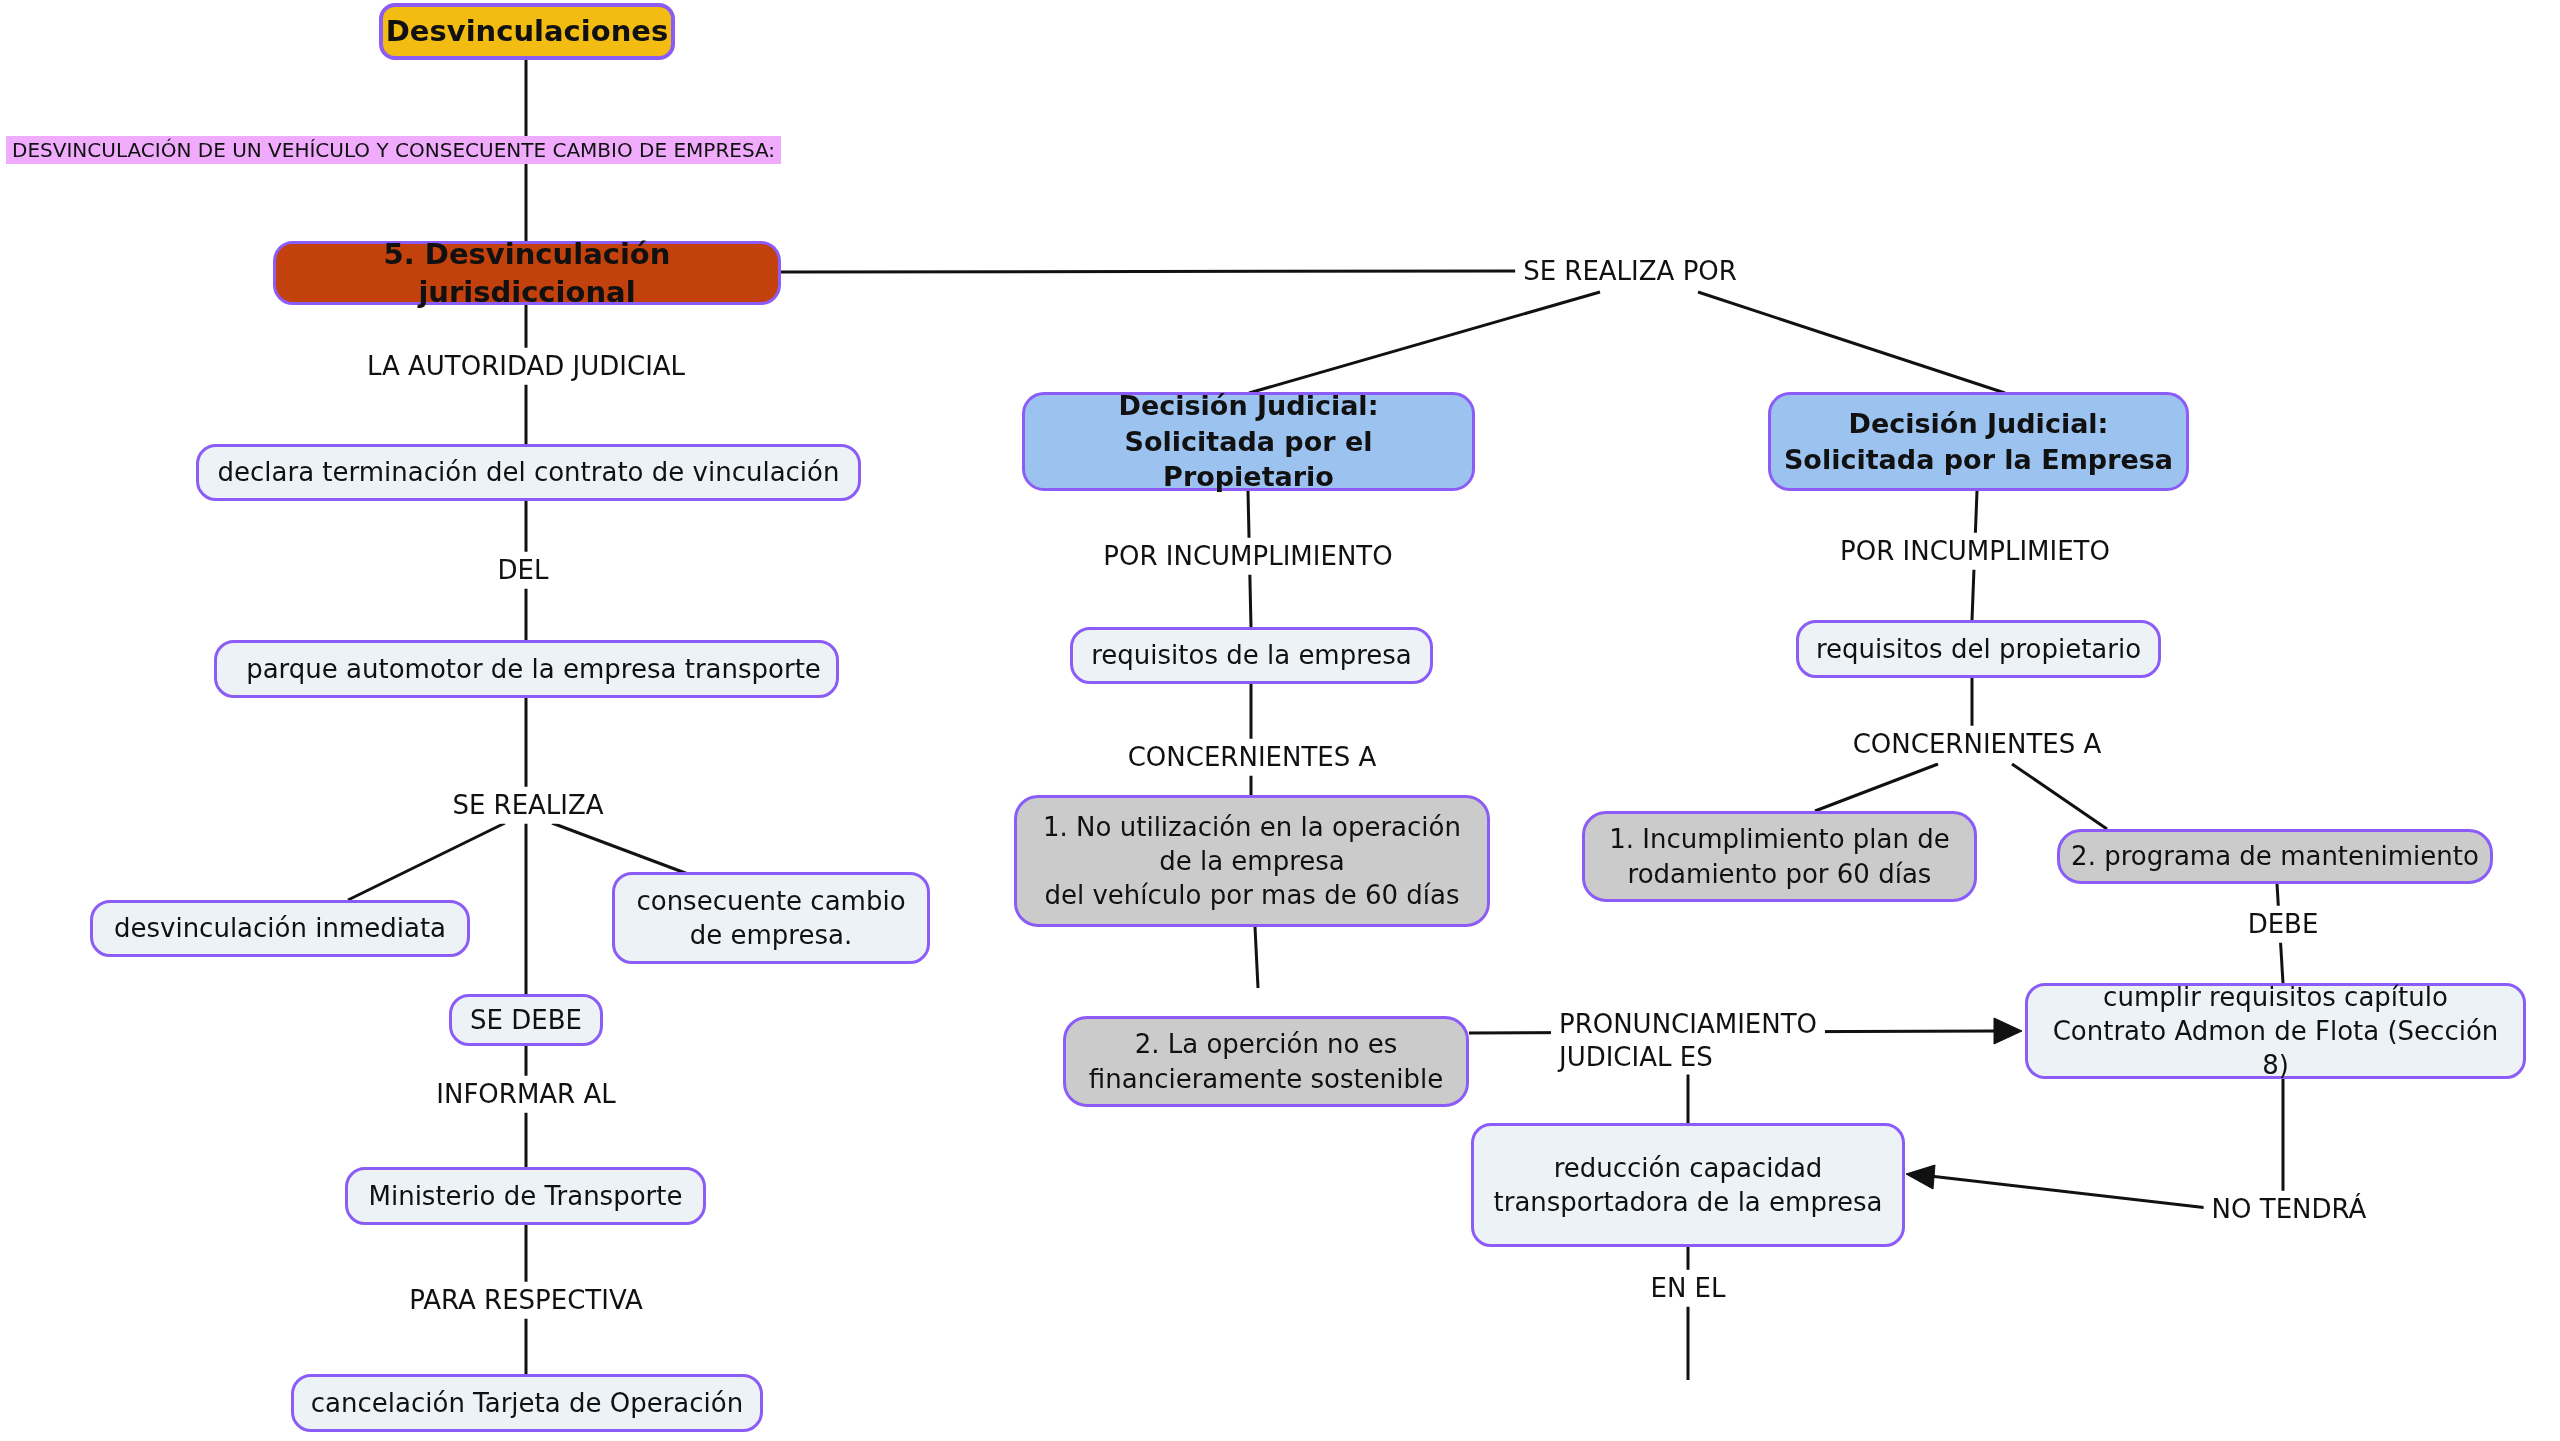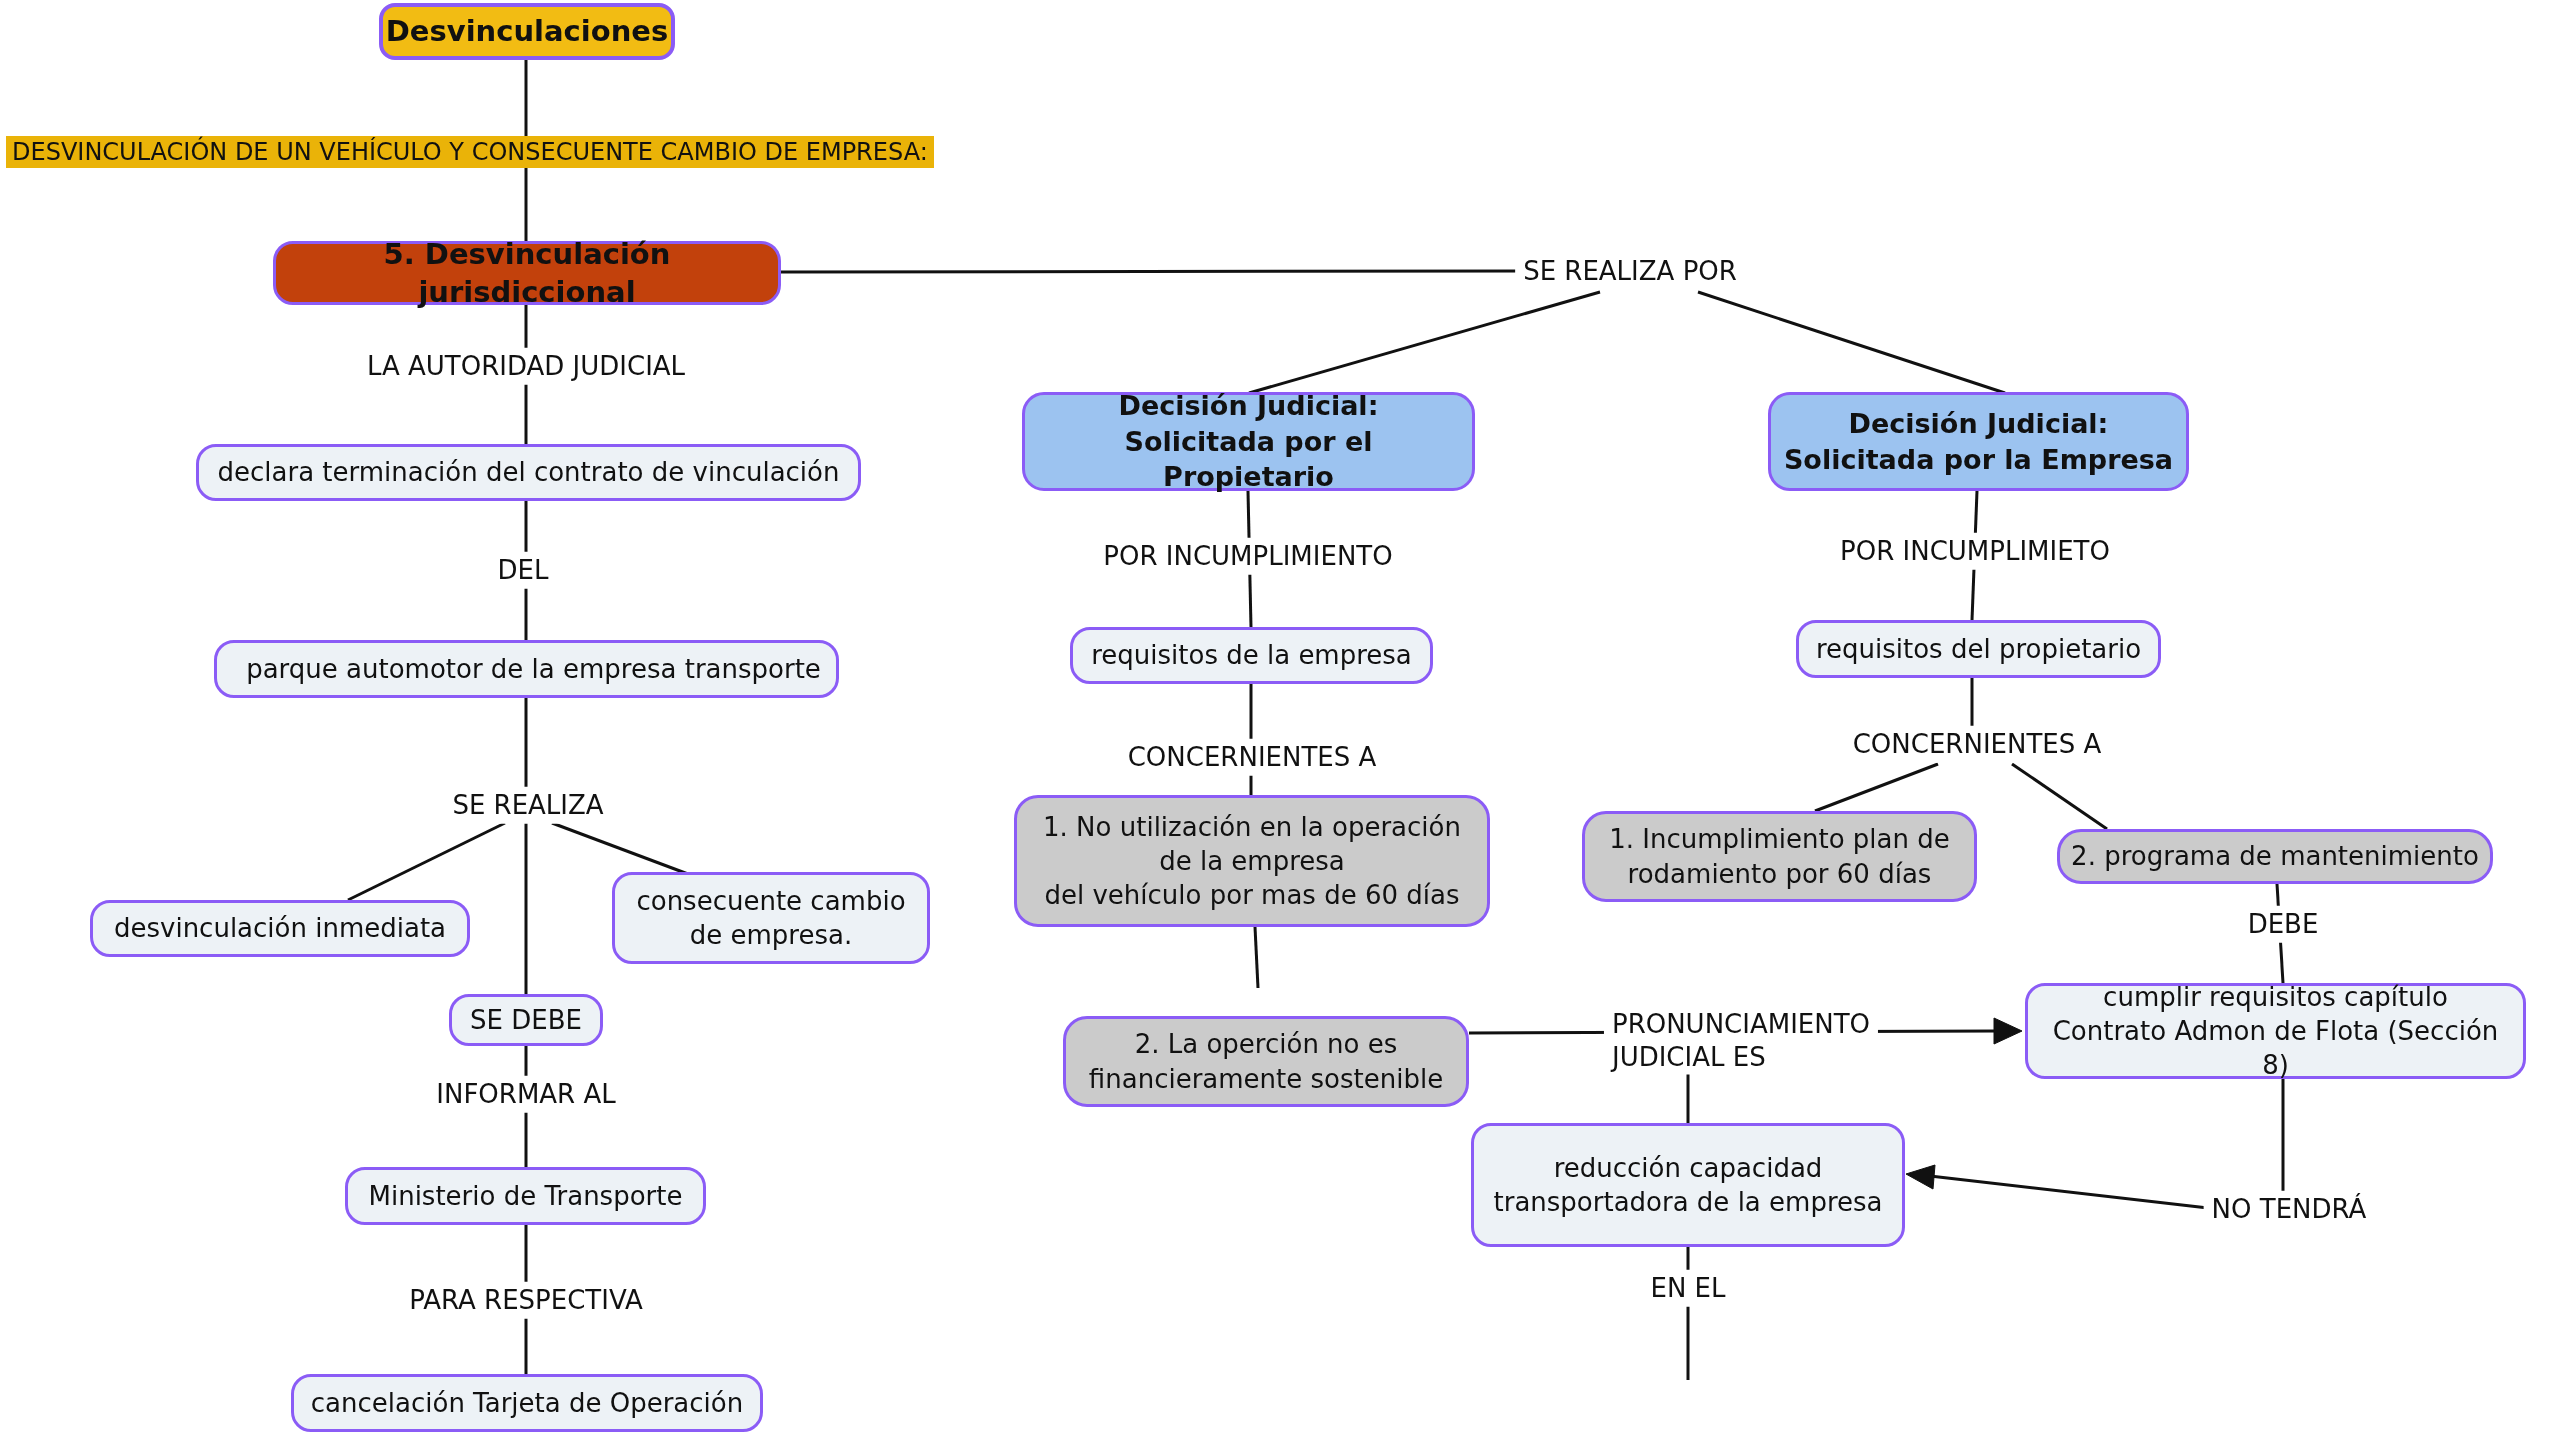--- a/index.html
+++ b/index.html
@@ -35,22 +35,22 @@
     transform:translate(-50%,-50%);
     background:#ffffff;
     padding:2px 8px;
     font-size:26px;line-height:1.25;
     text-align:left;
     white-space:pre-line;
   }
   .heading{
     position:absolute;z-index:2;
     left:6px;top:136px;
-    background:#eab308;
-    font-size:24px;
+    background:#f0abfc;
+    font-size:20px;
     padding:2px 6px;
   }
 </style>
 </head>
 <body>
 
 <div class="canvas">
 
   <svg class="wires" width="2560" height="1441" viewBox="0 0 2560 1441">
     <line x1="526" y1="59" x2="526" y2="241"></line>
@@ -131,21 +131,21 @@
 
 
   <div class="llabel" style="left:526px;top:366px;">LA AUTORIDAD JUDICIAL</div>
   <div class="llabel" style="left:523px;top:570px;">DEL</div>
   <div class="llabel" style="left:528px;top:805px;">SE REALIZA</div>
   <div class="llabel" style="left:526px;top:1094px;">INFORMAR AL</div>
   <div class="llabel" style="left:526px;top:1300px;">PARA RESPECTIVA</div>
   <div class="llabel" style="left:1630px;top:271px;">SE REALIZA POR</div>
   <div class="llabel" style="left:1248px;top:556px;">POR INCUMPLIMIENTO</div>
   <div class="llabel" style="left:1252px;top:757px;">CONCERNIENTES A</div>
-  <div class="llabel" style="left:1741px;top:1040px;">PRONUNCIAMIENTO
+  <div class="llabel" style="left:1688px;top:1040px;">PRONUNCIAMIENTO
 JUDICIAL ES</div>
   <div class="llabel" style="left:1688px;top:1288px;">EN EL</div>
   <div class="llabel" style="left:1975px;top:551px;">POR INCUMPLIMIETO</div>
   <div class="llabel" style="left:1977px;top:744px;">CONCERNIENTES A</div>
   <div class="llabel" style="left:2283px;top:924px;">DEBE</div>
   <div class="llabel" style="left:2289px;top:1209px;">NO TENDRÁ</div>
 
 </div>
 
 </body></html>

